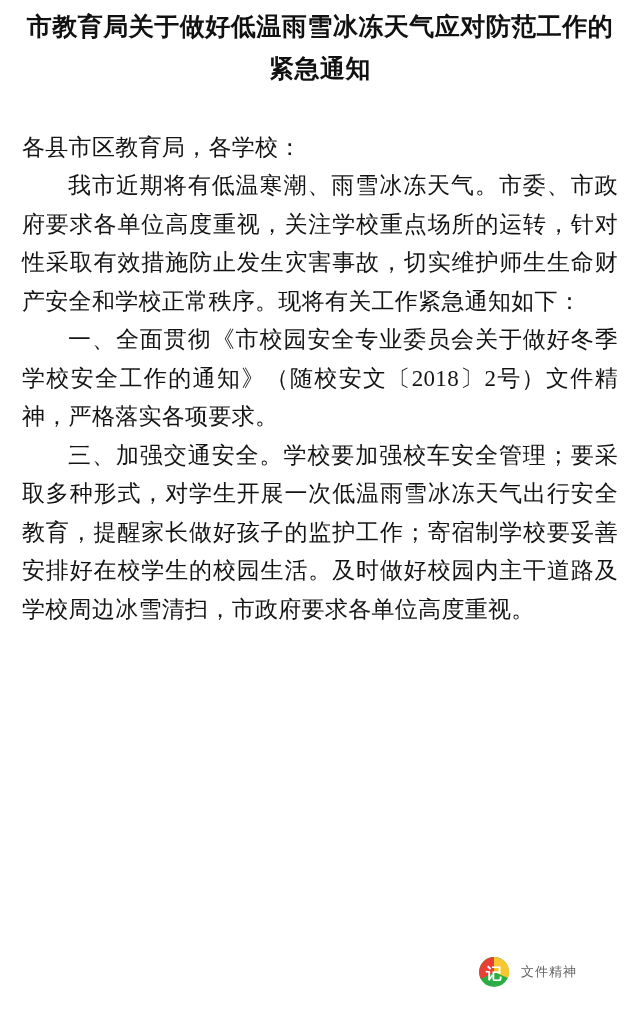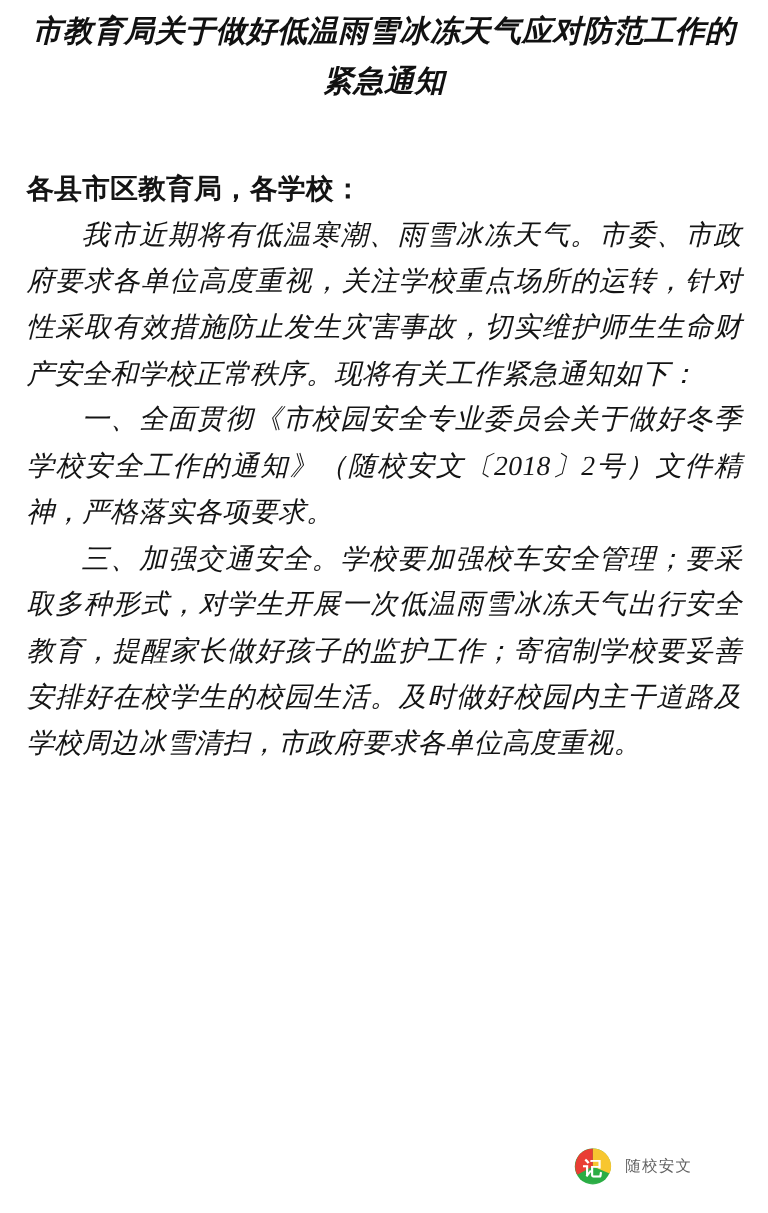--- a/index.html
+++ b/index.html
@@ -28,42 +28,39 @@
     line-height: 42px;
     font-weight: 700;
     text-align: center;
     letter-spacing: 0.5px;
     color: #111111;
     margin: 0;
     padding: 0 4px;
   }
   .title-line {
     display: block;
-    font-style: italic;
   }
   .title-line.second {
   }
   .salutation {
     font-size: 23px;
     line-height: 39px;
-    margin-top: 48px;
+    margin-top: 38px;
     letter-spacing: 0.3px;
     color: #141414;
-    font-weight: bold;
   }
   .para {
     font-size: 23px;
     line-height: 38.5px;
     text-align: justify;
     text-justify: inter-ideograph;
     letter-spacing: 0.3px;
     color: #141414;
     margin: 0;
     text-indent: 46px;
-    font-style: italic;
   }
   .para + .para {
     margin-top: 0px;
   }
   
   .watermark {
     position: absolute;
     left: 474px;
     bottom: 16px;
     width: 150px;
@@ -118,17 +115,17 @@
 
   <div class="watermark">
     <span class="wm-logo">
       <svg width="40" height="40" viewBox="0 0 40 40" aria-hidden="true">
         <circle cx="20" cy="20" r="15" fill="#1fa93a"></circle>
         <path d="M20 5 A15 15 0 0 1 34 26 L20 20 Z" fill="#f7c325"></path>
         <path d="M20 5 A15 15 0 0 0 7 27 L20 20 Z" fill="#e8342a"></path>
         <text x="20" y="27" font-family="Liberation Sans, sans-serif" font-size="16" font-weight="bold" fill="#ffffff" text-anchor="middle">记</text>
       </svg>
     </span>
-    <span class="wm-text">随校安文</span>
+    <span class="wm-text">文件精神</span>
   </div>
 
   <div class="bottom-fade"></div>
 </div>
 
 </body></html>

